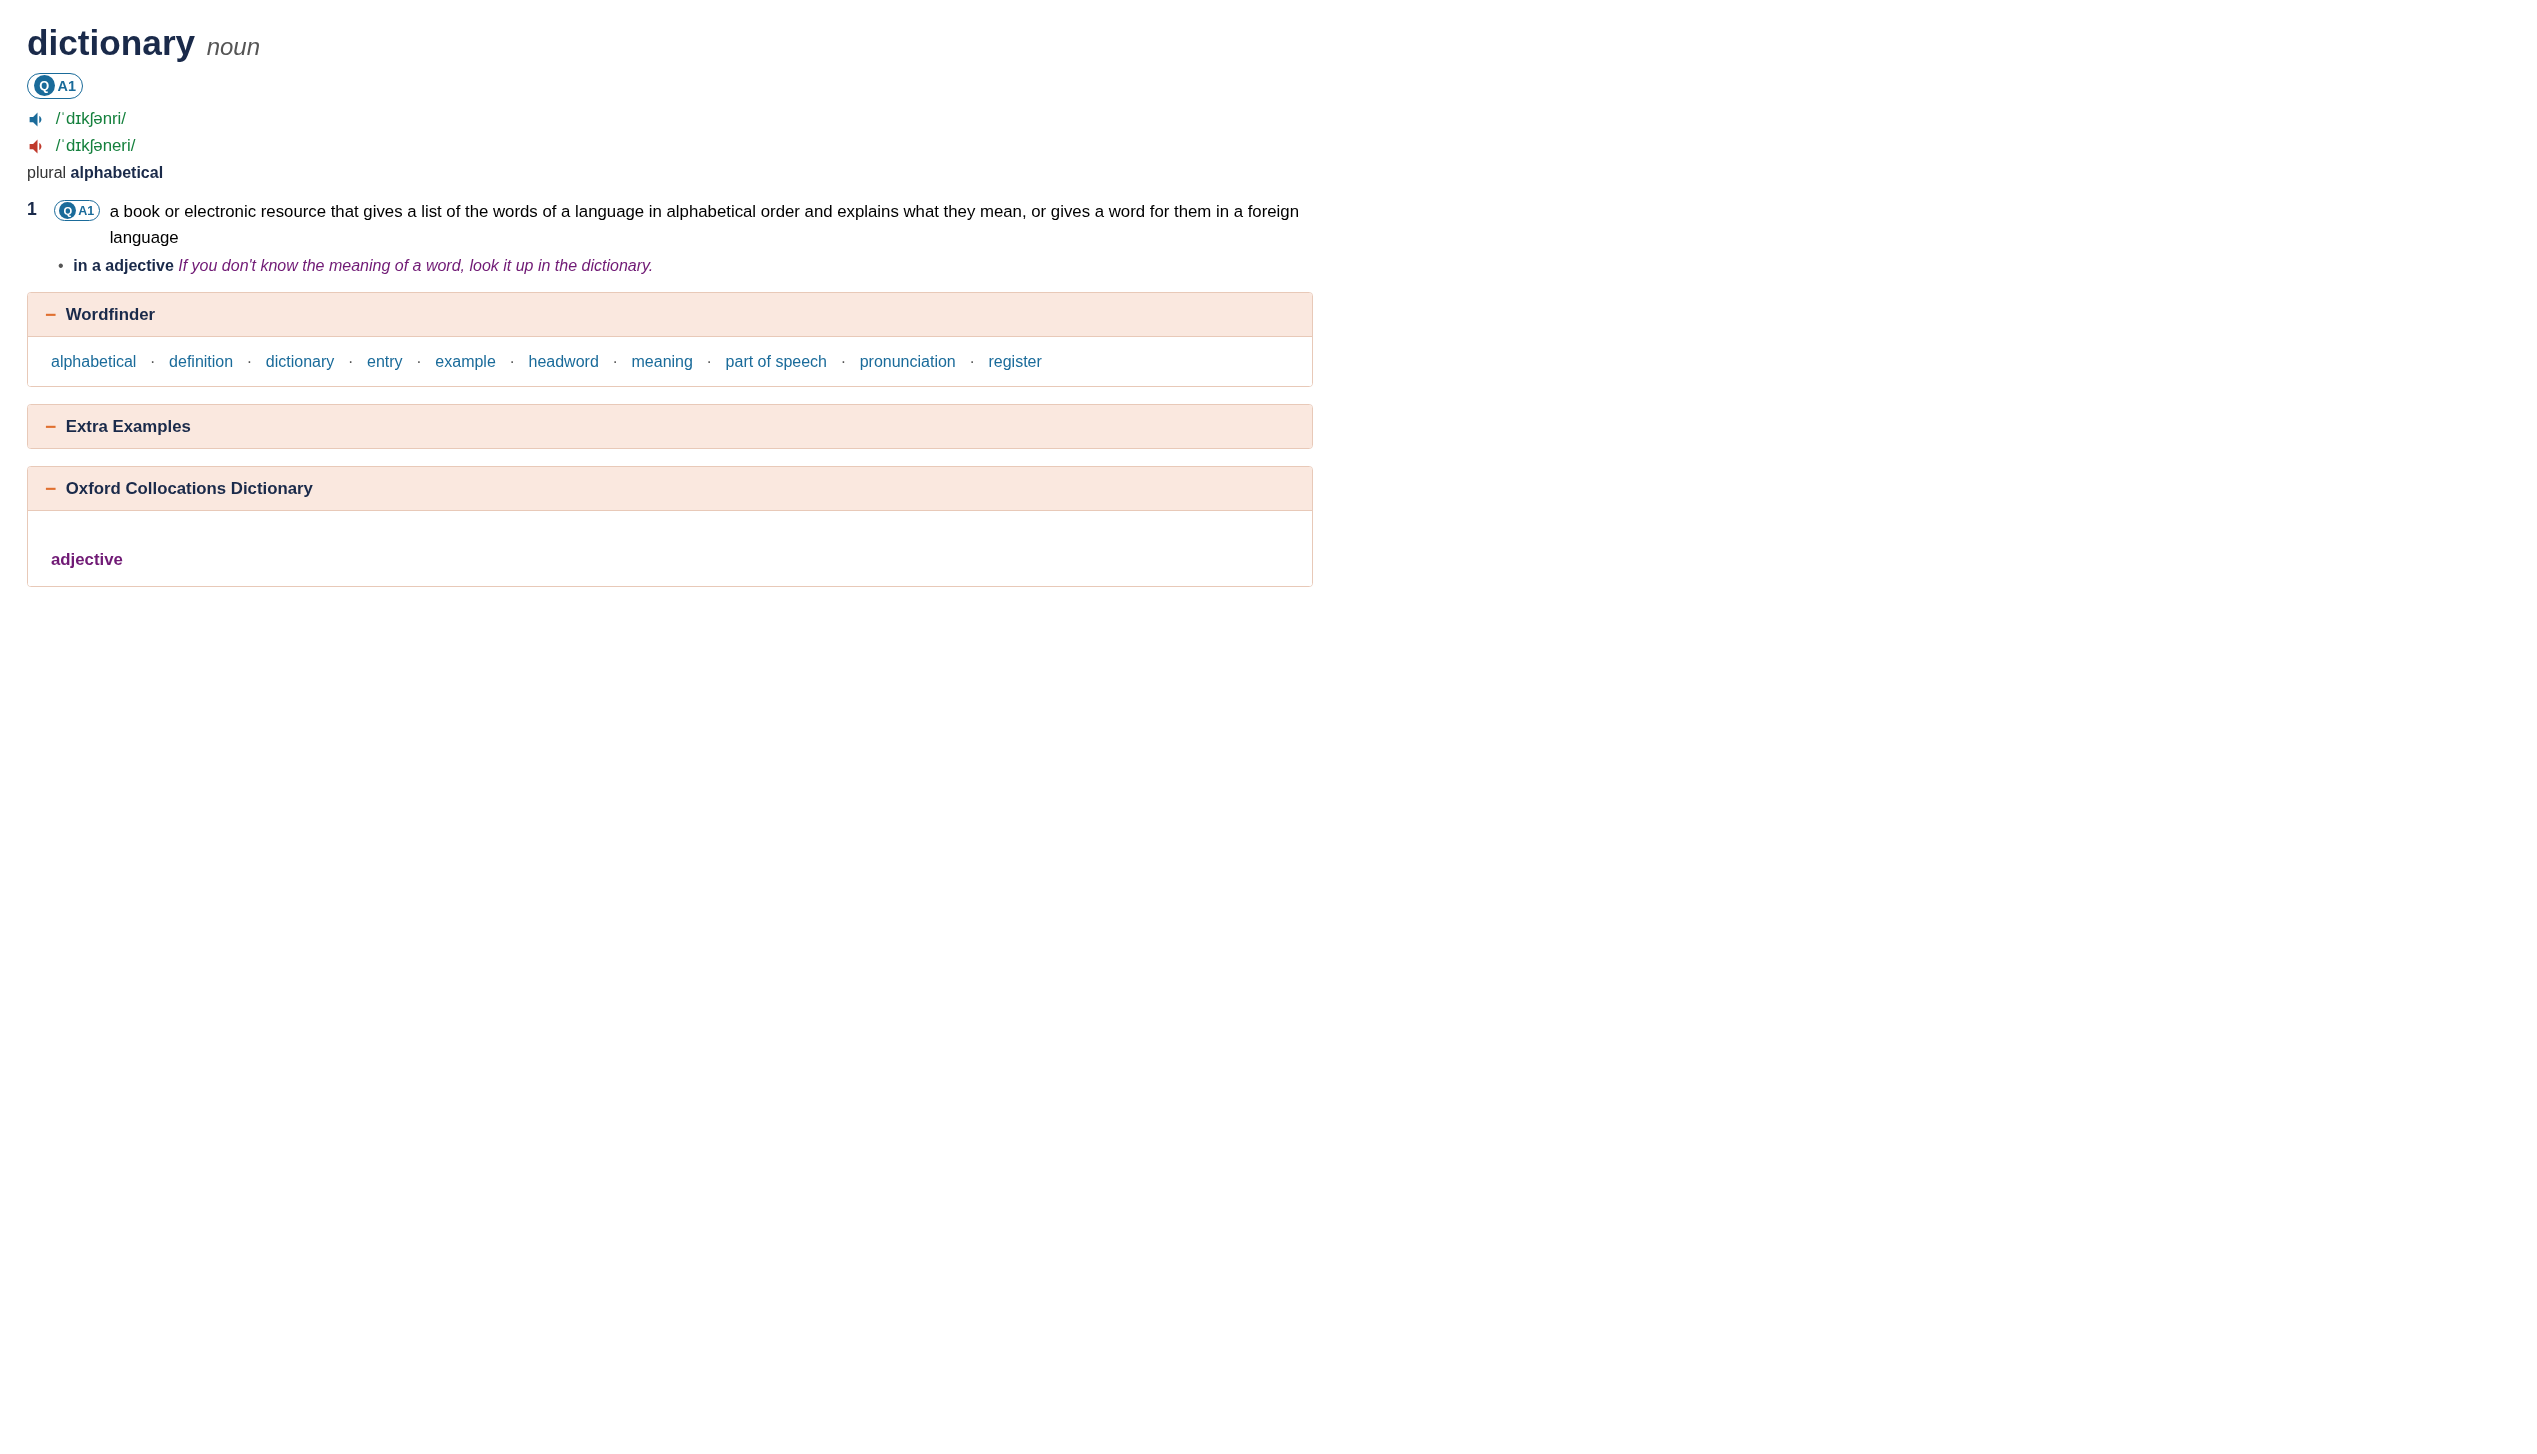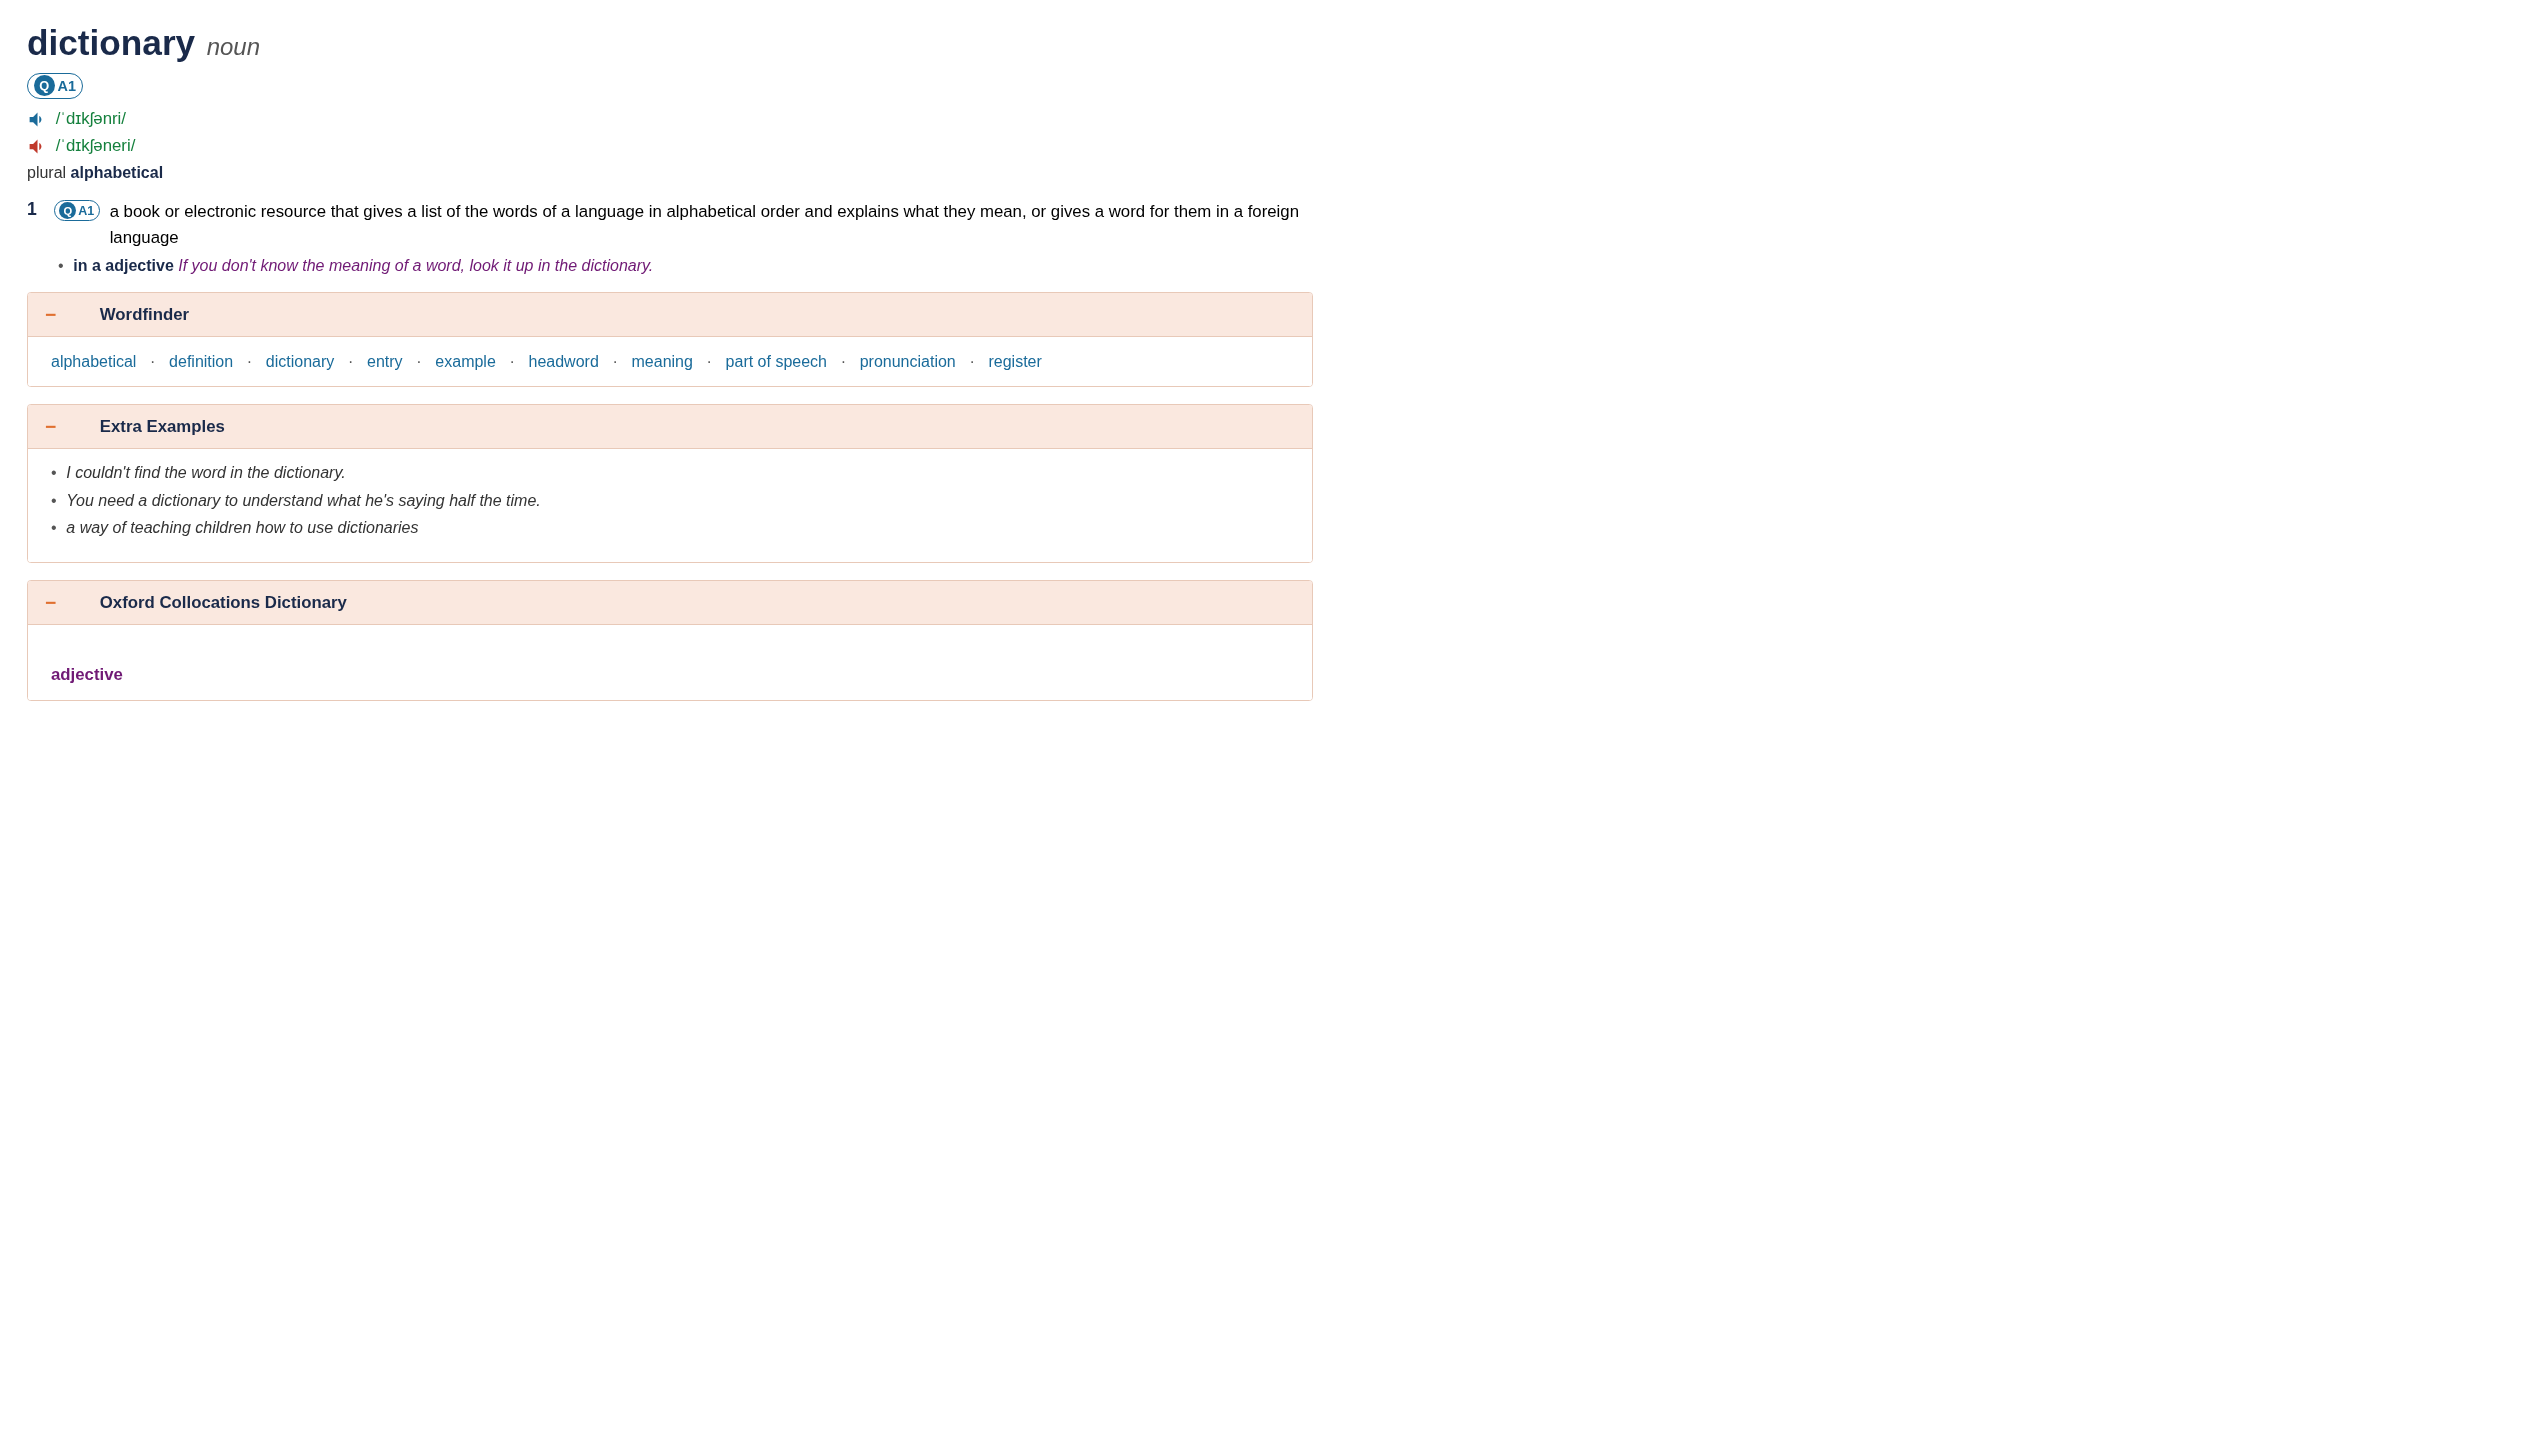--- a/index.html
+++ b/index.html
@@ -195,21 +195,20 @@
     .collapsible-header .minus-icon {
       color: #e07030;
       font-size: 1.2rem;
       font-weight: bold;
       line-height: 1;
     }
     .collapsible-header .section-title {
       font-size: 1.05rem;
       font-weight: bold;
       color: #1a2a4a;
-      margin-left: 34px;
     }
     .collapsible-body {
       background: #fff;
       padding: 15.3px 23px;
       border-top: 1.4px solid #e8c9b8;
     }
 
     .wordfinder-links {
       display: flex;
       flex-wrap: wrap;
@@ -347,27 +346,20 @@
     </div>
   </div>
 </div>
 
 
 <div class="collapsible-section">
   <div class="collapsible-header">
     <span class="minus-icon">−</span>
     <span class="section-title">Extra Examples</span>
   </div>
-  <div class="collapsible-body">
-    <ul class="extra-examples-list">
-      <li>I couldn't find the word in the dictionary.</li>
-      <li>You need a dictionary to understand what he's saying half the time.</li>
-      <li>a way of teaching children how to use dictionaries</li>
-    </ul>
-  </div>
 </div>
 
 
 <div class="collapsible-section">
   <div class="collapsible-header">
     <span class="minus-icon">−</span>
     <span class="section-title">Oxford Collocations Dictionary</span>
   </div>
   <div class="collapsible-body">
     <div class="collocation-pos">adjective</div>

